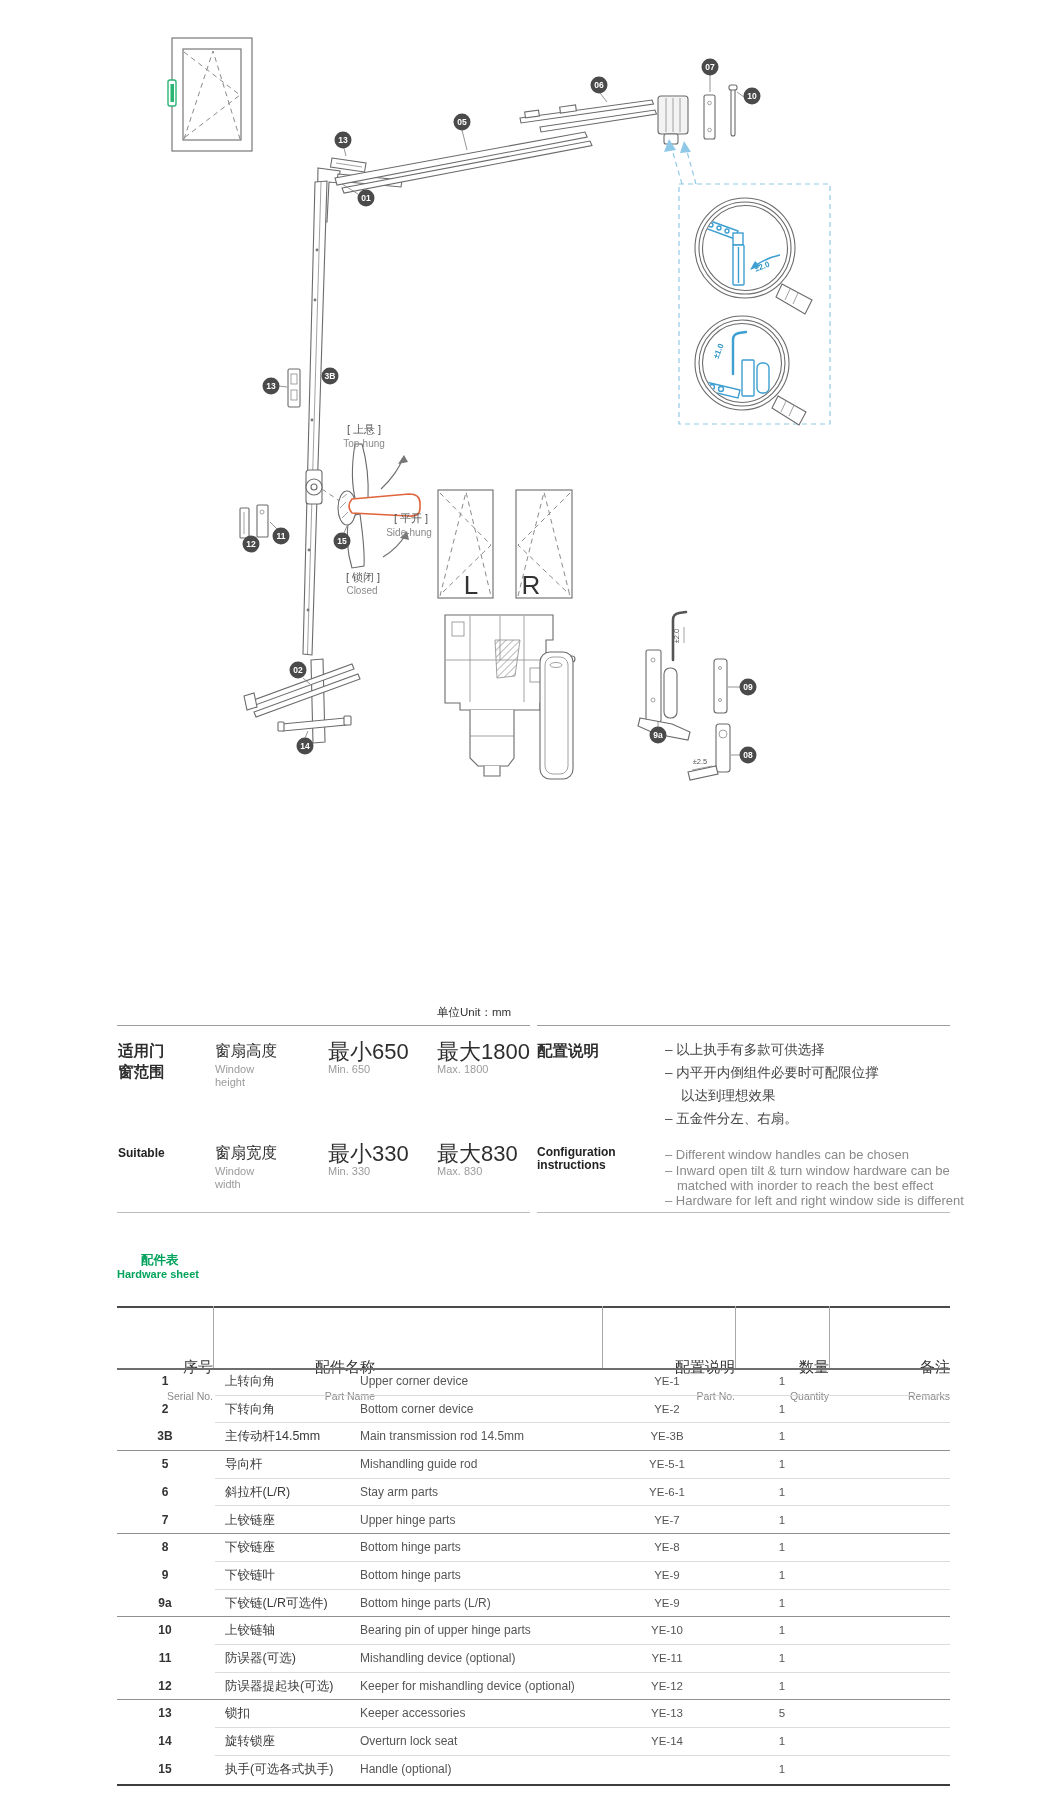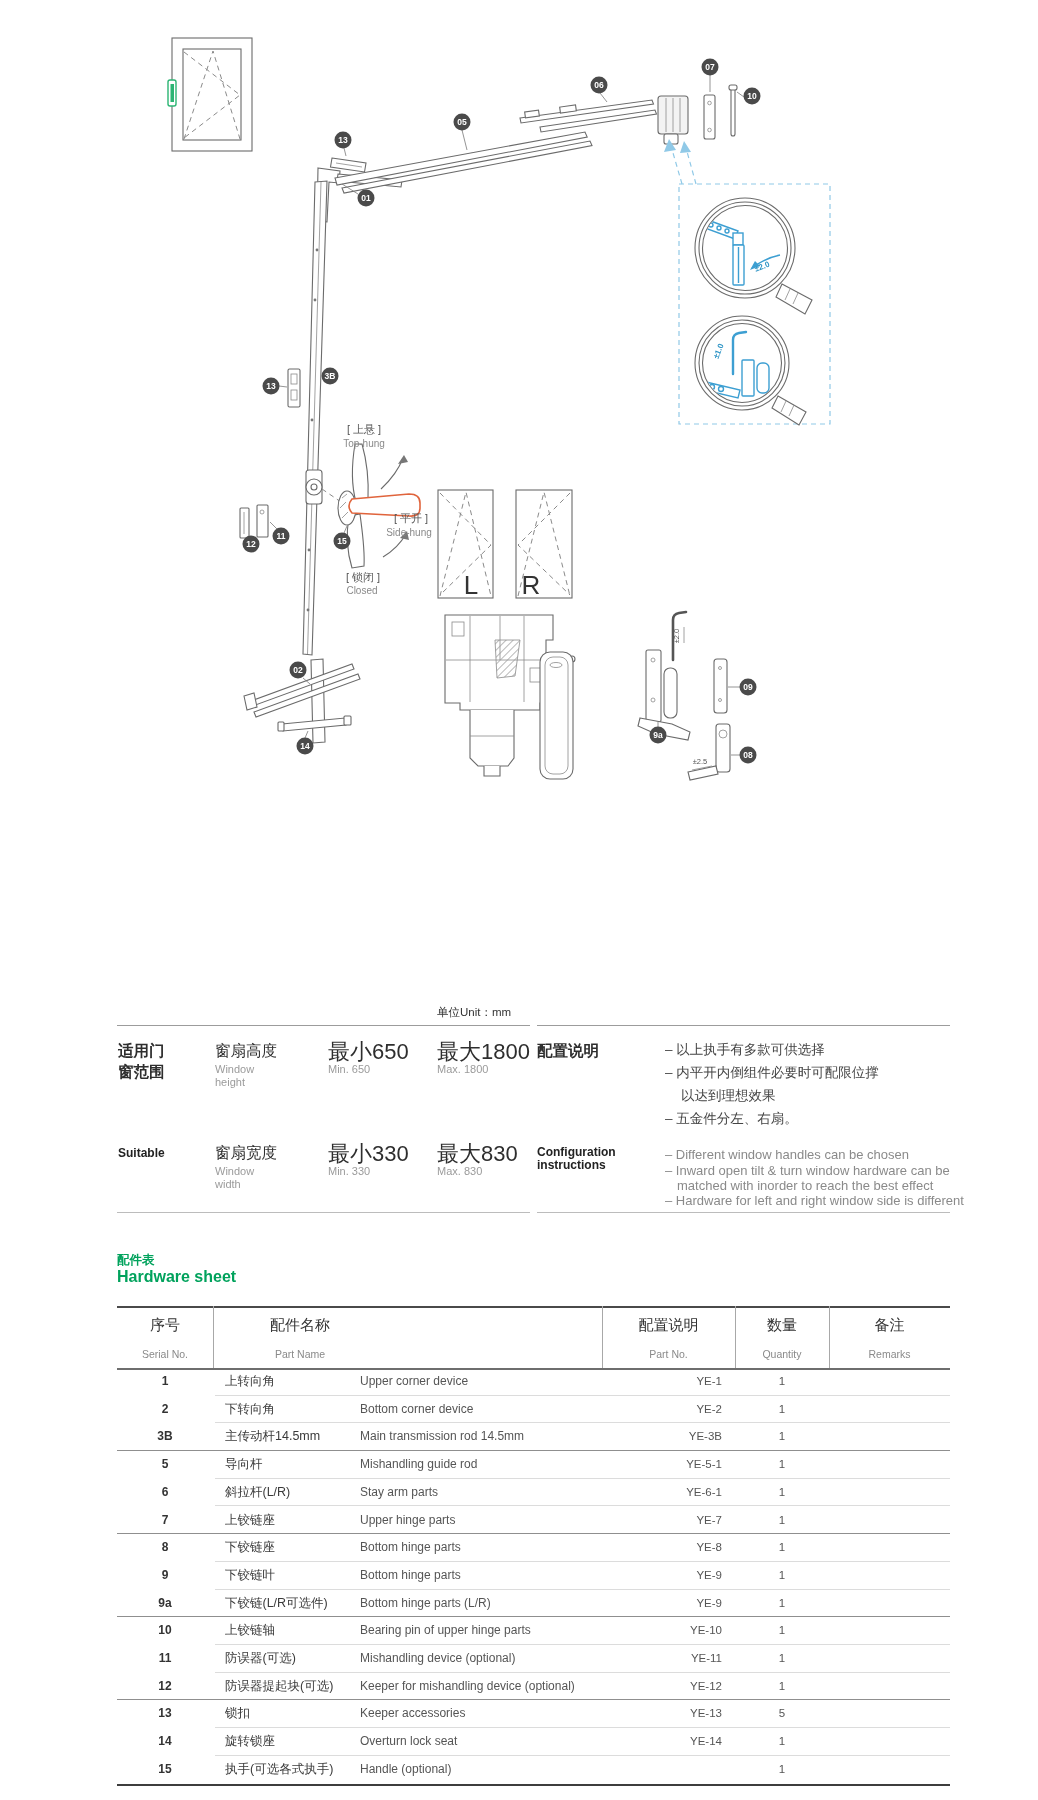--- a/index.html
+++ b/index.html
@@ -30,36 +30,36 @@
   
   .cn-big{font-size:15.5px;color:#2e2e2e;}
   .cn-bold{font-size:15.5px;font-weight:bold;color:#2e2e2e;line-height:21px;}
   .en-sub{font-size:11px;color:#9b9b9b;line-height:13px;}
   .val-cn{font-size:22px;color:#2e2e2e;}
   .en-bold{font-size:12px;font-weight:bold;color:#222;line-height:13px;}
   .note-cn{font-size:13.5px;color:#444;}
   .note-en{font-size:13px;color:#8a8a8a;}
   .unit-note{font-size:11.5px;color:#333;}
   
-  .green-t1{font-size:12.5px;font-weight:bold;color:#00a25c;}
-  .green-t2{font-size:16px;font-weight:bold;color:#00a25c;}
+  .green-t1{font-size:12.5px;font-weight:bold;color:#00a25c;margin-left:24px;}
+  .green-t2{font-size:11px;font-weight:bold;color:#00a25c;}
   #hwtable{position:absolute;left:117px;top:1306px;width:833px;height:482px;}
   .hline{position:absolute;left:0;width:833px;background:#4a4a4a;}
   .vline{position:absolute;top:0;height:62px;width:1px;background:#a8a8a8;}
-  .hcell{position:absolute;text-align:center;}
+  .hcell{position:absolute;text-align:right;margin-top:42px;}
   .h-cn{font-size:15px;color:#333;}
   .h-en{font-size:10.5px;color:#8a8a8a;}
   .hrow{position:absolute;left:0;width:833px;height:27.7px;}
   .hrow .ln{position:absolute;left:98px;right:0;bottom:0;height:1px;background:#dcdcdc;}
   .hrow.gend .ln{left:0;background:#8f8f8f;}
   .cell{position:absolute;top:0;height:27.7px;line-height:27.7px;white-space:nowrap;}
   .c-serial{left:0;width:96px;text-align:center;font-weight:bold;font-size:12px;color:#333;}
   .c-cn{left:108px;font-size:12.5px;color:#3a3a3a;}
   .c-en{left:243px;font-size:12px;color:#555;}
-  .c-no{left:495px;width:110px;text-align:right;font-size:11.5px;color:#555;}
+  .c-no{left:495px;width:110px;text-align:center;font-size:11.5px;color:#555;}
   .c-qty{left:618px;width:94px;text-align:center;font-size:11.5px;color:#555;}
 </style>
 </head>
 <body>
 
 <div id="page">
 
   <svg class="abs" style="left:0;top:0" width="1038" height="880" viewBox="0 0 1038 880">
     <defs>
       <clipPath id="clipM1">

